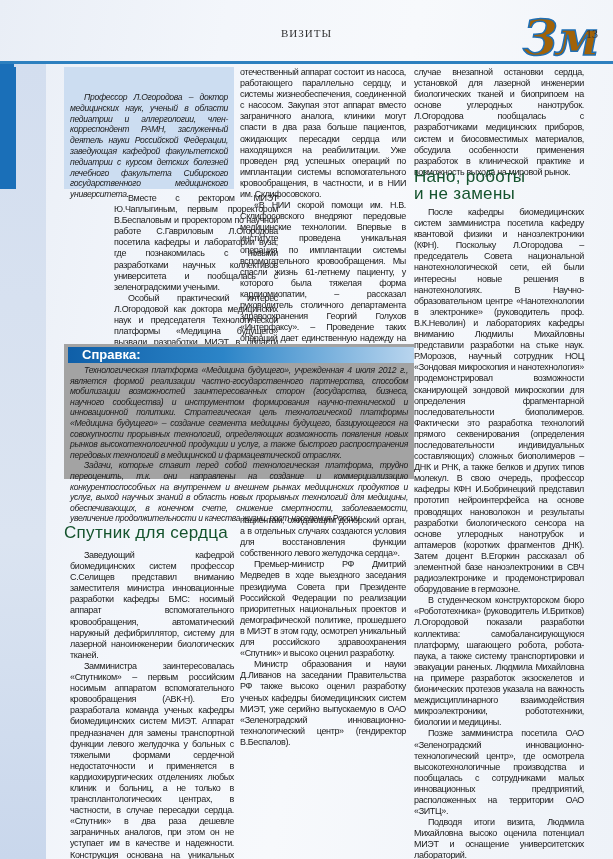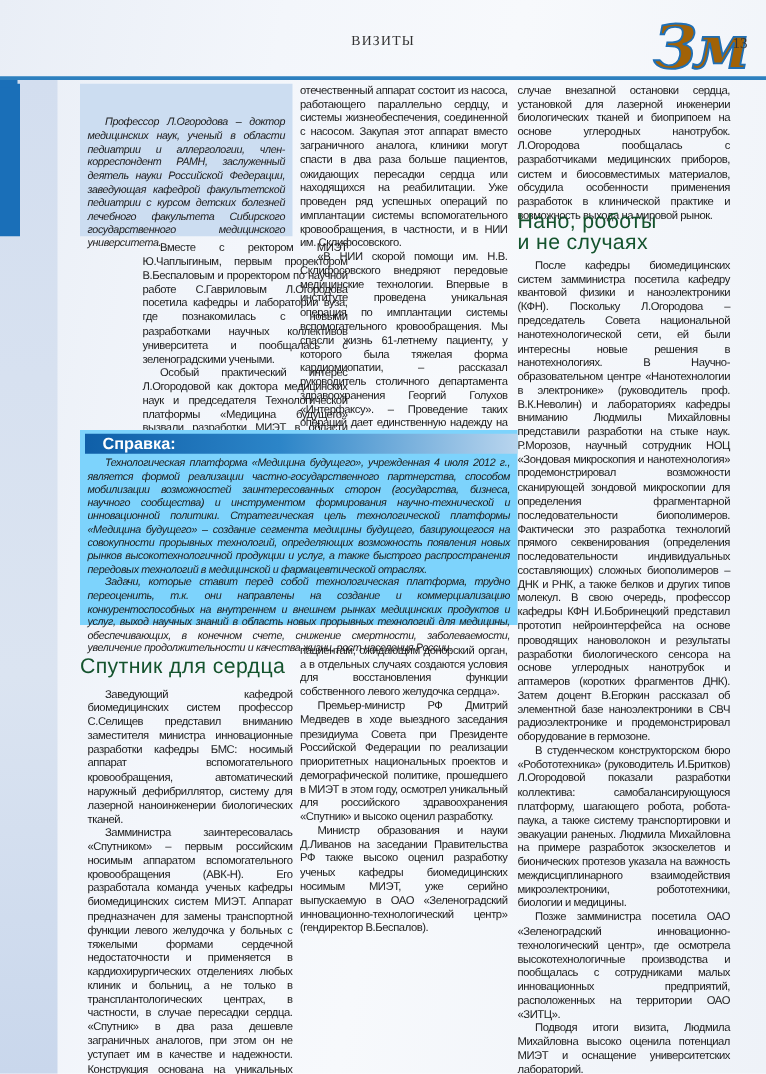--- a/index.html
+++ b/index.html
@@ -25,21 +25,21 @@
 
   .col { position:absolute; font-size:9px; line-height:11.1px; text-align:justify; letter-spacing:-0.35px; }
   .col p { margin:0; text-indent:14px; }
   .col p.noindent { text-indent:0; }
 
   .infobox-1 { position:absolute; left:64px; top:67px; width:170px; height:122px; background:#ccddf1; }
   .infobox-1 .hdr { position:absolute; left:4px; top:4px; width:162px; height:18px; background:linear-gradient(90deg,#0f5fa8,#2c85c8 70%, #7fb2de); color:#fff; font-weight:bold; font-size:13px; line-height:18px; padding-left:14px; box-sizing:border-box; }
   .infobox-1 .txt { position:absolute; left:6px; top:25px; width:158px; font-style:italic; font-size:8.6px; line-height:10.8px; text-align:justify; letter-spacing:-0.3px; }
   .infobox-1 .txt p { margin:0; text-indent:14px; }
 
-  .infobox-2 { position:absolute; left:64px; top:344px; width:350px; height:156px; background:#7dd3fc; }
+  .infobox-2 { position:absolute; left:64px; top:344px; width:350px; height:135px; background:#a3a3a3; }
   .infobox-2 .hdr { position:absolute; left:4px; top:3px; width:346px; height:16px; background:linear-gradient(90deg,#0f5fa8 0%,#2c85c8 45%, #b9d5ee 100%); color:#fff; font-weight:bold; font-size:13px; line-height:16px; padding-left:14px; box-sizing:border-box; }
   .infobox-2 .txt { position:absolute; left:6px; top:21px; width:338px; font-style:italic; font-size:8.6px; line-height:10.6px; text-align:justify; letter-spacing:-0.3px; }
   .infobox-2 .txt p { margin:0; text-indent:14px; }
 
   .subhead { position:absolute; font-family:Liberation Sans, sans-serif; color:#14532d; font-size:17px; line-height:17px; text-align:left; letter-spacing:0.3px; }
 </style>
 </head>
 <body>
 
 <div class="leftstrip"></div>
@@ -66,21 +66,21 @@
   <p class="noindent">отечественный аппарат состоит из насоса, работающего параллельно сердцу, и системы жизнеобеспечения, соединенной с насосом. Закупая этот аппарат вместо заграничного аналога, клиники могут спасти в два раза больше пациентов, ожидающих пересадки сердца или находящихся на реабилитации. Уже проведен ряд успешных операций по имплантации системы вспомогательного кровообращения, в частности, и в НИИ им. Склифосовского.</p>
   <p>«В НИИ скорой помощи им. Н.В. Склифосовского внедряют передовые медицинские технологии. Впервые в институте проведена уникальная операция по имплантации системы вспомогательного кровообращения. Мы спасли жизнь 61-летнему пациенту, у которого была тяжелая форма кардиомиопатии, – рассказал руководитель столичного департамента здравоохранения Георгий Голухов «Интерфаксу». – Проведение таких операций дает единственную надежду на жизнь тысячам людей, которым в силу обстоятельств невозможна трансплантация сердца, позволяет повысить качество жизни</p>
 </div>
 
 <div class="col" style="left:414px; top:67px; width:170px;">
   <p class="noindent">случае внезапной остановки сердца, установкой для лазерной инженерии биологических тканей и биоприпоем на основе углеродных нанотрубок. Л.Огородова пообщалась с разработчиками медицинских приборов, систем и биосовместимых материалов, обсудила особенности применения разработок в клинической практике и возможность выхода на мировой рынок.</p>
 </div>
 
 <div class="subhead" style="left:414px; top:168px; width:170px;">
   <div>Нано, роботы</div>
-  <div>и не случаях</div>
+  <div>и не замены</div>
 </div>
 
 <div class="col" style="left:414px; top:207px; width:170px;">
   <p>После кафедры биомедицинских систем замминистра посетила кафедру квантовой физики и наноэлектроники (КФН). Поскольку Л.Огородова – председатель Совета национальной нанотехнологической сети, ей были интересны новые решения в нанотехнологиях. В Научно-образовательном центре «Нанотехнологии в электронике» (руководитель проф. В.К.Неволин) и лабораториях кафедры вниманию Людмилы Михайловны представили разработки на стыке наук. Р.Морозов, научный сотрудник НОЦ «Зондовая микроскопия и нанотехнология» продемонстрировал возможности сканирующей зондовой микроскопии для определения фрагментарной последовательности биополимеров. Фактически это разработка технологий прямого секвенирования (определения последовательности индивидуальных составляющих) сложных биополимеров – ДНК и РНК, а также белков и других типов молекул. В свою очередь, профессор кафедры КФН И.Бобринецкий представил прототип нейроинтерфейса на основе проводящих нановолокон и результаты разработки биологического сенсора на основе углеродных нанотрубок и аптамеров (коротких фрагментов ДНК). Затем доцент В.Егоркин рассказал об элементной базе наноэлектроники в СВЧ радиоэлектронике и продемонстрировал оборудование в гермозоне.</p>
   <p>В студенческом конструкторском бюро «Робототехника» (руководитель И.Бритков) Л.Огородовой показали разработки коллектива: самобалансирующуюся платформу, шагающего робота, робота-паука, а также систему транспортировки и эвакуации раненых. Людмила Михайловна на примере разработок экзоскелетов и бионических протезов указала на важность междисциплинарного взаимодействия микроэлектроники, робототехники, биологии и медицины.</p>
   <p>Позже замминистра посетила ОАО «Зеленоградский инновационно-технологический центр», где осмотрела высокотехнологичные производства и пообщалась с сотрудниками малых инновационных предприятий, расположенных на территории ОАО «ЗИТЦ».</p>
   <p>Подводя итоги визита, Людмила Михайловна высоко оценила потенциал МИЭТ и оснащение университетских лабораторий.</p>
 
 </div>
 
@@ -95,14 +95,14 @@
 <div class="subhead" style="left:64px; top:524px; width:170px; font-size:17px;">Спутник для сердца</div>
 
 <div class="col" style="left:70px; top:550px; width:164px;">
   <p>Заведующий кафедрой биомедицинских систем профессор С.Селищев представил вниманию заместителя министра инновационные разработки кафедры БМС: носимый аппарат вспомогательного кровообращения, автоматический наружный дефибриллятор, систему для лазерной наноинженерии биологических тканей.</p>
   <p>Замминистра заинтересовалась «Спутником» – первым российским носимым аппаратом вспомогательного кровообращения (АВК-Н). Его разработала команда ученых кафедры биомедицинских систем МИЭТ. Аппарат предназначен для замены транспортной функции левого желудочка у больных с тяжелыми формами сердечной недостаточности и применяется в кардиохирургических отделениях любых клиник и больниц, а не только в трансплантологических центрах, в частности, в случае пересадки сердца. «Спутник» в два раза дешевле заграничных аналогов, при этом он не уступает им в качестве и надежности. Конструкция основана на уникальных российских разработках. Первый</p>
 </div>
 
 <div class="col" style="left:240px; top:515px; width:166px;">
   <p class="noindent">пациентам, ожидающим донорский орган, а в отдельных случаях создаются условия для восстановления функции собственного левого желудочка сердца».</p>
   <p>Премьер-министр РФ Дмитрий Медведев в ходе выездного заседания президиума Совета при Президенте Российской Федерации по реализации приоритетных национальных проектов и демографической политике, прошедшего в МИЭТ в этом году, осмотрел уникальный для российского здравоохранения «Спутник» и высоко оценил разработку.</p>
-  <p>Министр образования и науки Д.Ливанов на заседании Правительства РФ также высоко оценил разработку ученых кафедры биомедицинских носимым МИЭТ, уже серийно выпускаемую в ОАО «Зеленоградский инновационно-технологический центр» (гендиректор В.Беспалов).</p>
+  <p>Министр образования и науки Д.Ливанов на заседании Правительства РФ также высоко оценил разработку ученых кафедры биомедицинских систем МИЭТ, уже серийно выпускаемую в ОАО «Зеленоградский инновационно-технологический центр» (гендиректор В.Беспалов).</p>
 </div>
 
 </body></html>

